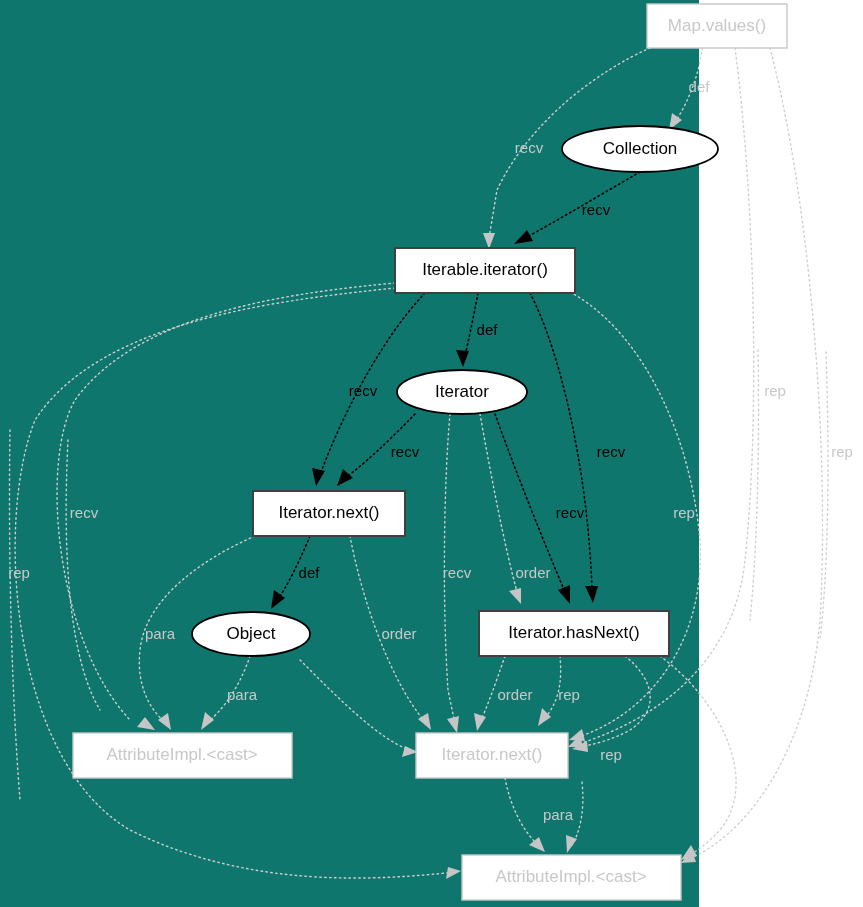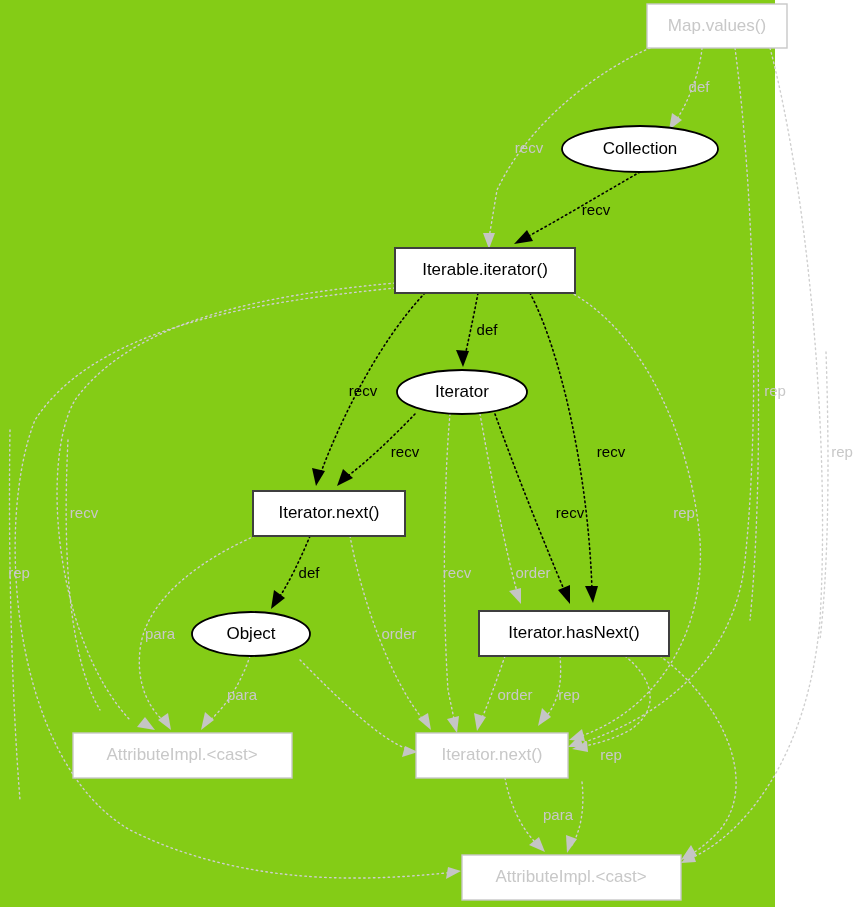--- a/index.html
+++ b/index.html
@@ -2,23 +2,23 @@
 <html><head>
 <meta charset="utf-8">
 <style>
   html, body {
     margin: 0;
     padding: 0;
     background: #ffffff;
   }
   #canvas-wrap {
     position: relative;
-    width: 775px;
+    width: 699px;
     height: 907px;
-    background: #84cc16;
+    background: #0f766e;
     font-family: "Liberation Sans", sans-serif;
   }
   svg#graph {
     display: block;
     width: 863px;
     height: 907px;
   }
   .node-box-active {
     fill: #ffffff;
     stroke: #3f3f3f;

